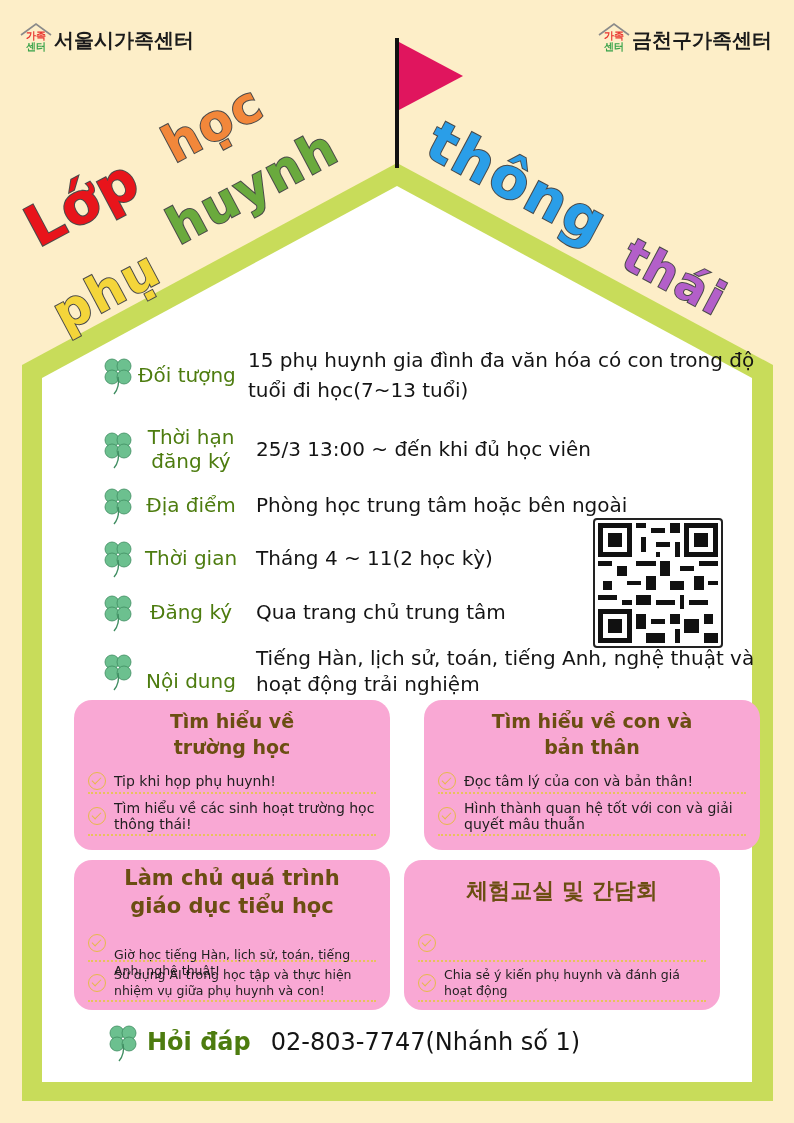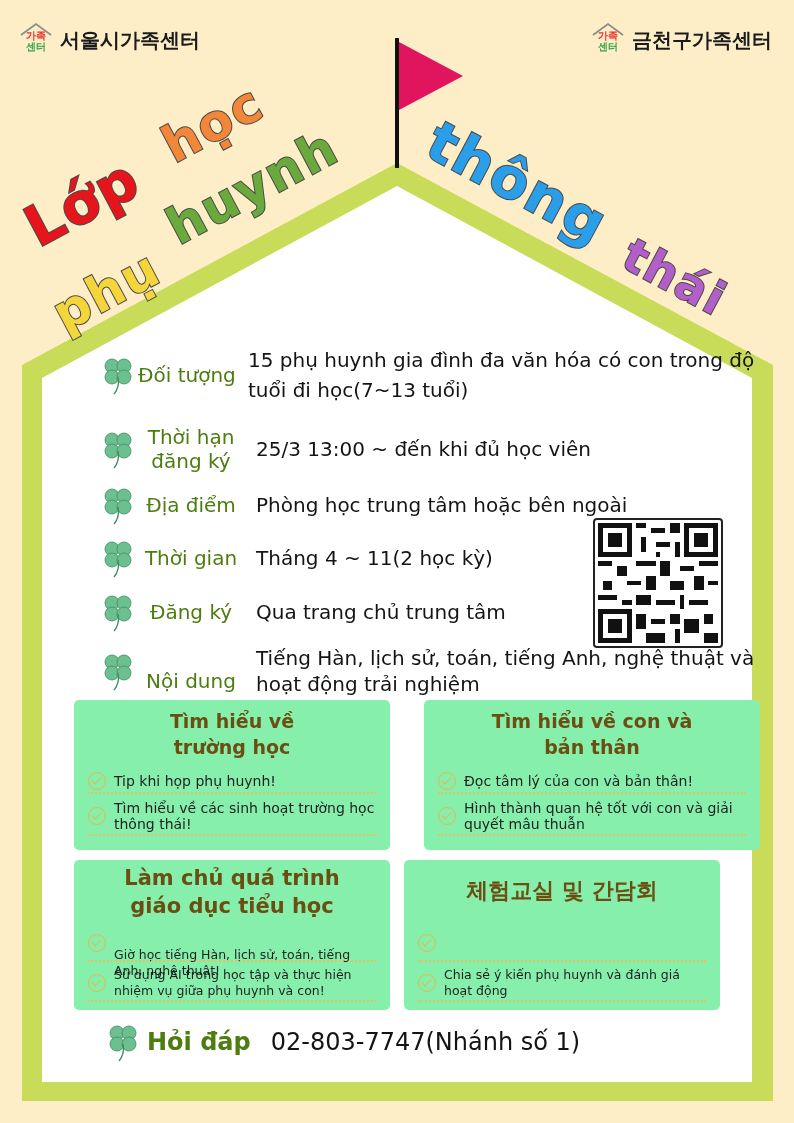--- a/index.html
+++ b/index.html
@@ -1,34 +1,34 @@
 <!DOCTYPE html>
 <html><head>
 <meta charset="utf-8">
 <style>
   html,body{margin:0;padding:0;}
   body{width:794px;height:1123px;background:#fdeec8;position:relative;overflow:hidden;font-family:"DejaVu Sans","Liberation Sans",sans-serif;color:#1a1a1a;}
   .house{position:absolute;left:0;top:0;width:794px;height:1123px;}
-  .logo{position:absolute;top:22px;display:flex;align-items:center;gap:6px;font-weight:bold;font-size:20px;color:#1b1b1b;}
+  .logo{position:absolute;top:22px;display:flex;align-items:center;font-weight:bold;font-size:20px;color:#1b1b1b;}
   .logo-left{left:18px;}
   .logo-right{right:22px;}
   .logo-mark{width:36px;height:36px;position:relative;}
   .logo-mark .roof{position:absolute;left:2px;top:0;width:32px;height:14px;}
   .logo-mark .lt{position:absolute;font-size:10px;font-weight:bold;line-height:10px;}
   .flagpole{position:absolute;left:395px;top:38px;width:4px;height:130px;background:#111;}
   .flag{position:absolute;left:399px;top:42px;width:0;height:0;border-top:34px solid transparent;border-bottom:34px solid transparent;border-left:64px solid #e0155e;}
   .title-word{position:absolute;font-family:"DejaVu Sans",sans-serif;font-weight:bold;white-space:nowrap;
     -webkit-text-stroke:2px #4a4a4a;paint-order:stroke fill;letter-spacing:2px;}
   .info{position:absolute;left:100px;top:345px;width:690px;}
   .row{position:absolute;left:0;display:flex;align-items:center;}
   .clover{width:36px;height:40px;flex:none;}
   .label{color:#4d7c0f;font-size:20px;text-align:center;line-height:24px;}
   .value{font-size:20px;line-height:30px;color:#141414;}
   .qr{position:absolute;left:593px;top:518px;width:126px;height:126px;border:2px solid #222;border-radius:4px;background:#fff;}
-  .card{position:absolute;background:#86efac;border-radius:5px;}
+  .card{position:absolute;background:#f9a8d4;border-radius:18px;}
   .card-title{color:#6b4e12;font-weight:bold;text-align:center;}
   .item{position:absolute;left:14px;right:14px;display:flex;align-items:center;border-bottom:2px dotted #e9c25c;}
   .check{width:18px;height:18px;border:1.5px solid #e7b94a;border-radius:50%;flex:none;position:relative;margin-right:8px;box-sizing:border-box;}
   .check::after{content:"";position:absolute;left:5px;top:2px;width:4px;height:8px;border-right:1.5px solid #e7b94a;border-bottom:1.5px solid #e7b94a;transform:rotate(45deg);}
   .item-text{font-size:14px;line-height:16px;color:#1f1f1f;}
   .contact{position:absolute;left:105px;top:1022px;display:flex;align-items:center;gap:6px;}
   .contact .label{font-size:24px;font-weight:bold;}
   .contact .value{font-size:24px;margin-left:14px;}
 </style>
 </head>

